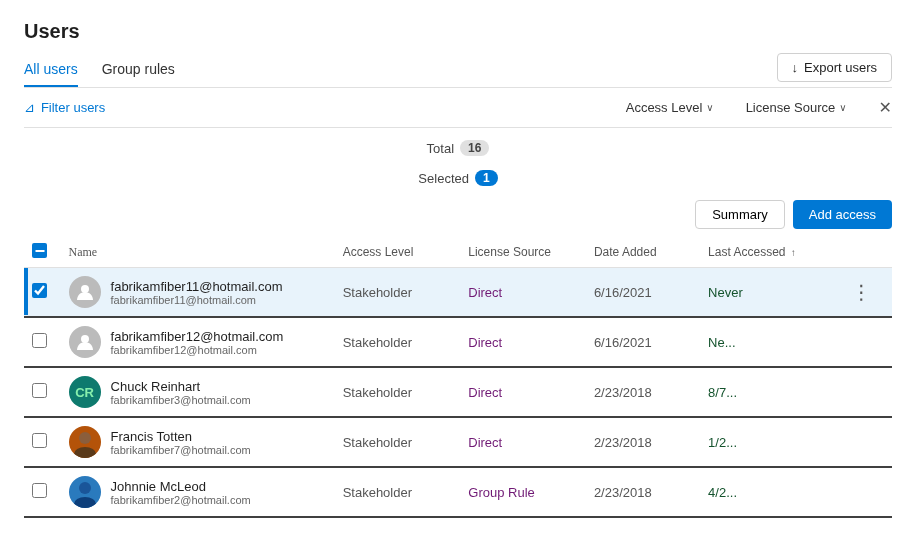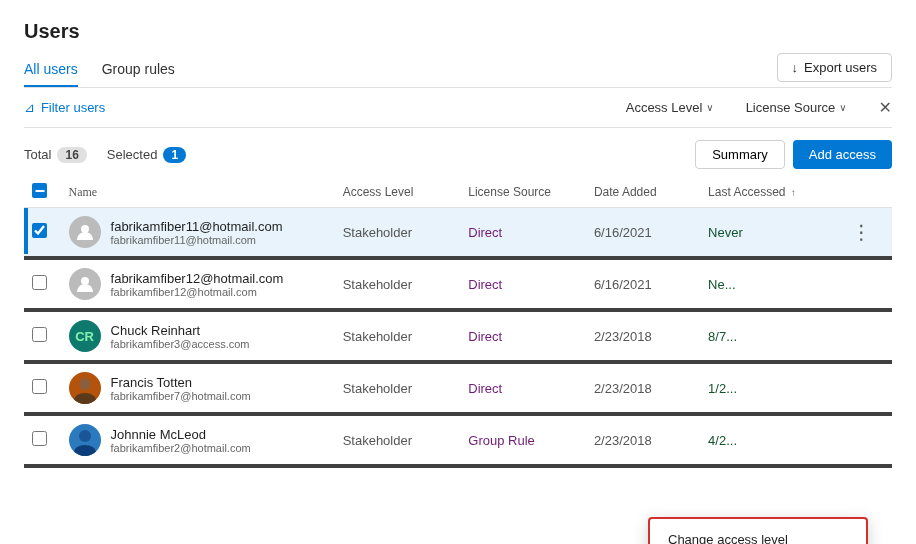--- a/index.html
+++ b/index.html
@@ -15,31 +15,31 @@
     .tab-actions { margin-left: auto; }
 
     .export-btn { display: flex; align-items: center; gap: 6px; border: 1px solid #d0d0d0; background: #fff; padding: 6px 14px; border-radius: 4px; cursor: pointer; font-size: 13px; color: #1f1f1f; }
 
     .filter-bar { display: flex; align-items: center; padding: 10px 0; border-bottom: 1px solid #e0e0e0; gap: 16px; }
     .filter-btn { display: flex; align-items: center; gap: 6px; color: #0078d4; cursor: pointer; font-size: 13px; background: none; border: none; }
     .filter-spacer { flex: 1; }
     .filter-dropdown { display: flex; align-items: center; gap: 4px; font-size: 13px; color: #333; cursor: pointer; margin-left: 16px; }
     .close-btn { font-size: 16px; cursor: pointer; color: #555; margin-left: 16px; }
 
-    .toolbar { display: flex; align-items: center; padding: 12px 0 8px 0; gap: 20px; }
+    .toolbar { display: flex; align-items: center; padding: 12px 0 8px 0; gap: 14px; flex-direction: column; }
     .total-badge { display: flex; align-items: center; gap: 6px; font-size: 13px; color: #444; }
     .badge { background: #e0e0e0; border-radius: 10px; padding: 1px 8px; font-size: 12px; font-weight: 600; }
     .selected-badge { background: #0078d4; color: #fff; border-radius: 10px; padding: 1px 8px; font-size: 12px; font-weight: 600; }
     .toolbar-right { margin-left: auto; display: flex; gap: 8px; }
     .summary-btn { border: 1px solid #d0d0d0; background: #fff; padding: 6px 16px; border-radius: 4px; font-size: 13px; cursor: pointer; font-weight: 500; text-align: center; }
     .add-users-btn { background: #0078d4; color: #fff; border: none; padding: 6px 16px; border-radius: 4px; font-size: 13px; cursor: pointer; font-weight: 500; }
 
     .table { width: 100%; border-collapse: collapse; }
     .table thead th { font-size: 12px; color: #555; font-weight: 500; padding: 6px 8px; text-align: left; border-bottom: 1px solid #e0e0e0; white-space: nowrap; }
-    .table tbody tr { border-bottom: 4px solid #404040; }
+    .table tbody tr { border-bottom: 2px solid #404040; }
     .table tbody tr.selected-row { background: #e8f3fb; }
     .table tbody td { padding: 8px 8px; font-size: 13px; vertical-align: middle; }
 
     .checkbox-cell { width: 32px; }
     input[type=checkbox] { width: 15px; height: 15px; cursor: pointer; accent-color: #0078d4; }
 
     .name-cell { display: flex; align-items: center; gap: 10px; }
     .avatar { width: 32px; height: 32px; border-radius: 50%; display: flex; align-items: center; justify-content: center; font-size: 13px; font-weight: 600; flex-shrink: 0; overflow: hidden; }
     .avatar.gray { background: #bbb; color: #fff; }
     .avatar.teal { background: #0e7a6e; color: #86efac; }
@@ -200,21 +200,21 @@
           <td class="checkbox-cell">
             <input type="checkbox" style="">
           </td>
           <td>
             <div class="name-cell">
               <div class="avatar teal">
                 <span>CR</span>
               </div>
               <div>
                 <div class="user-name">Chuck Reinhart</div>
-                <div class="user-email">fabrikamfiber3@access.com</div>
+                <div class="user-email">fabrikamfiber3@hotmail.com</div>
               </div>
             </div>
           </td>
           <td class="col-access">Stakeholder</td>
           <td class="col-license">Direct</td>
           <td class="col-date">2/23/2018</td>
           <td class="col-last">8/7...</td>
           <td></td>
         </tr>
 

